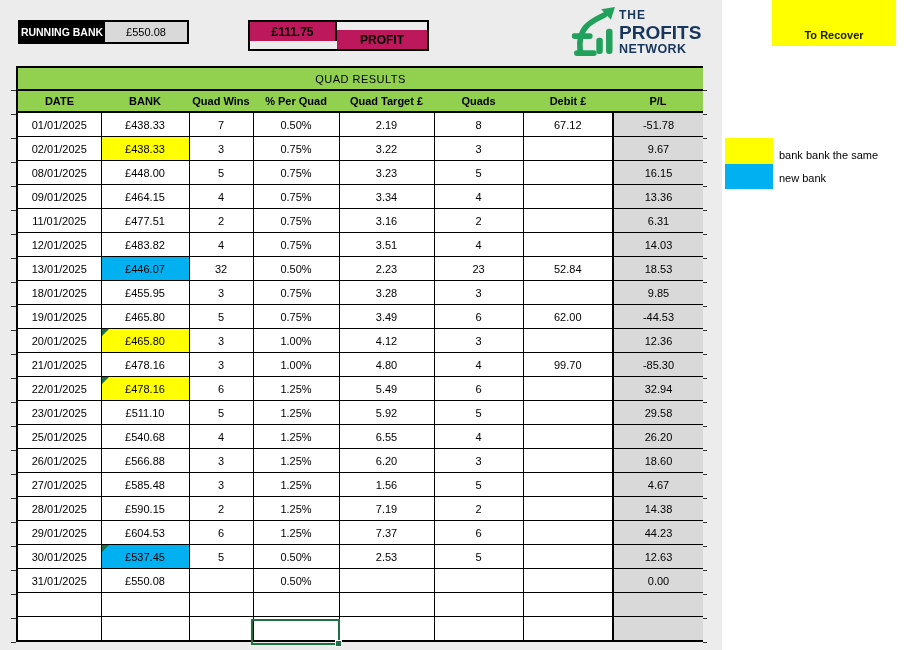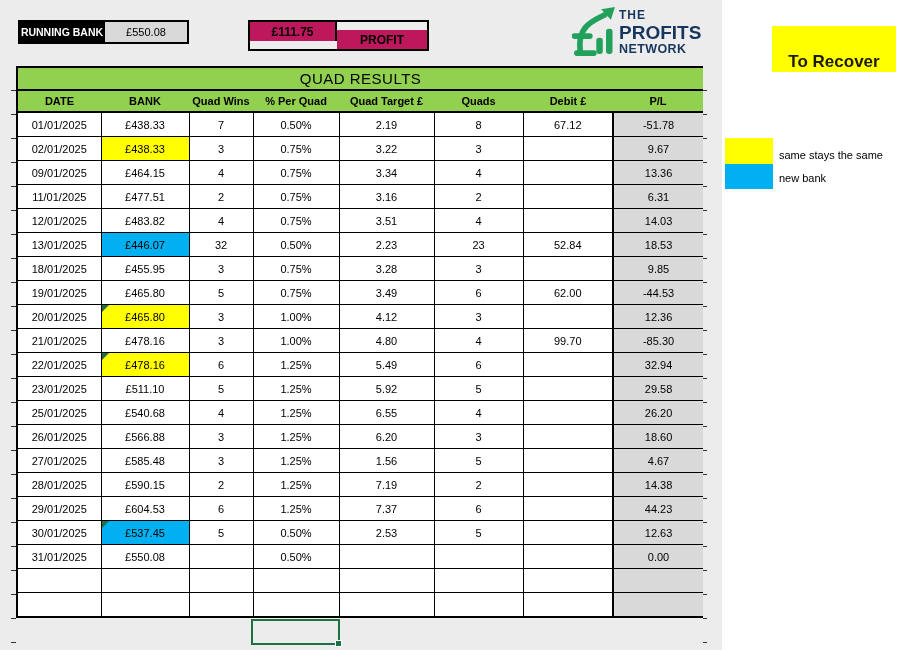--- a/index.html
+++ b/index.html
@@ -31,29 +31,29 @@
 
   
   .logo{position:absolute;left:572px;top:6px;display:flex;align-items:center;gap:0;}
   .logo-text{color:#17365D;line-height:1;}
   .logo-the{font-size:12px;font-weight:bold;letter-spacing:1px;margin-bottom:2px;}
   .logo-profits{font-size:19px;font-weight:bold;margin-bottom:1px;}
   .logo-network{font-size:12.5px;font-weight:bold;letter-spacing:0.4px;}
 
   
   .to-recover{position:absolute;left:772px;top:0;width:124px;height:46px;background:#FFFF00;
-    display:flex;align-items:flex-end;justify-content:center;box-sizing:border-box;
-    font-weight:bold;font-size:17px;color:#1a1a00;margin-top:26px;}
+    display:flex;align-items:flex-end;justify-content:center;box-sizing:border-box;padding-bottom:5px;
+    font-weight:bold;font-size:11px;color:#1a1a00;}
 
   
   .table-wrap{position:absolute;left:16px;top:66px;width:687px;height:584px;overflow:hidden;}
   table{border-collapse:collapse;table-layout:fixed;width:687px;border:2px solid #000;}
   td,th{border:1px solid #000;font-size:11px;color:#000;text-align:center;padding:0;height:23px;
     overflow:hidden;white-space:nowrap;background:#fff;}
-  .title-cell{background:#92D050;font-size:15px;font-weight:500;height:21px;border:2px solid #000;letter-spacing:0.5px;}
+  .title-cell{background:#92D050;font-size:11px;font-weight:500;height:21px;border:2px solid #000;letter-spacing:0.5px;}
   th{background:#92D050;font-weight:bold;font-size:11px;height:20px;
     border-top:2px solid #000;border-bottom:2px solid #000;border-left-width:0;border-right-width:0;}
   th:first-child{border-left:2px solid #000;}
   th:last-child{border-right:2px solid #000;}
   td.plcol{background:#D9D9D9;border-left:2px solid #000;border-right:2px solid #000;}
   td.bg-yellow{background:#FFFF00;}
   td.bg-blue{background:#00B0F0;}
   td.note{position:relative;}
   td.note::before{content:"";position:absolute;left:0;top:0;width:0;height:0;
     border-top:7px solid #1E7145;border-right:7px solid transparent;}
@@ -159,20 +159,30 @@
           <td>02/01/2025</td>
           <td class="bg-yellow">£438.33</td>
           <td>3</td>
           <td>0.75%</td>
           <td>3.22</td>
           <td>3</td>
           <td></td>
           <td class="plcol">9.67</td>
         </tr>
         <tr>
+          <td>08/01/2025</td>
+          <td>£448.00</td>
+          <td>5</td>
+          <td>0.75%</td>
+          <td>3.23</td>
+          <td>5</td>
+          <td></td>
+          <td class="plcol">16.15</td>
+        </tr>
+        <tr>
           <td>09/01/2025</td>
           <td>£464.15</td>
           <td>4</td>
           <td>0.75%</td>
           <td>3.34</td>
           <td>4</td>
           <td></td>
           <td class="plcol">13.36</td>
         </tr>
         <tr>
@@ -358,14 +368,14 @@
       </tbody>
   </table>
 </div>
 
 <div class="selection">
   <div class="fill-handle"></div>
 </div>
 
 <div class="legend-swatch yellow"></div>
 <div class="legend-swatch blue"></div>
-<div class="legend-label l1">same stays the same</div>
+<div class="legend-label l1">bank bank the same</div>
 <div class="legend-label l2">new bank</div>
 
 </body></html>

